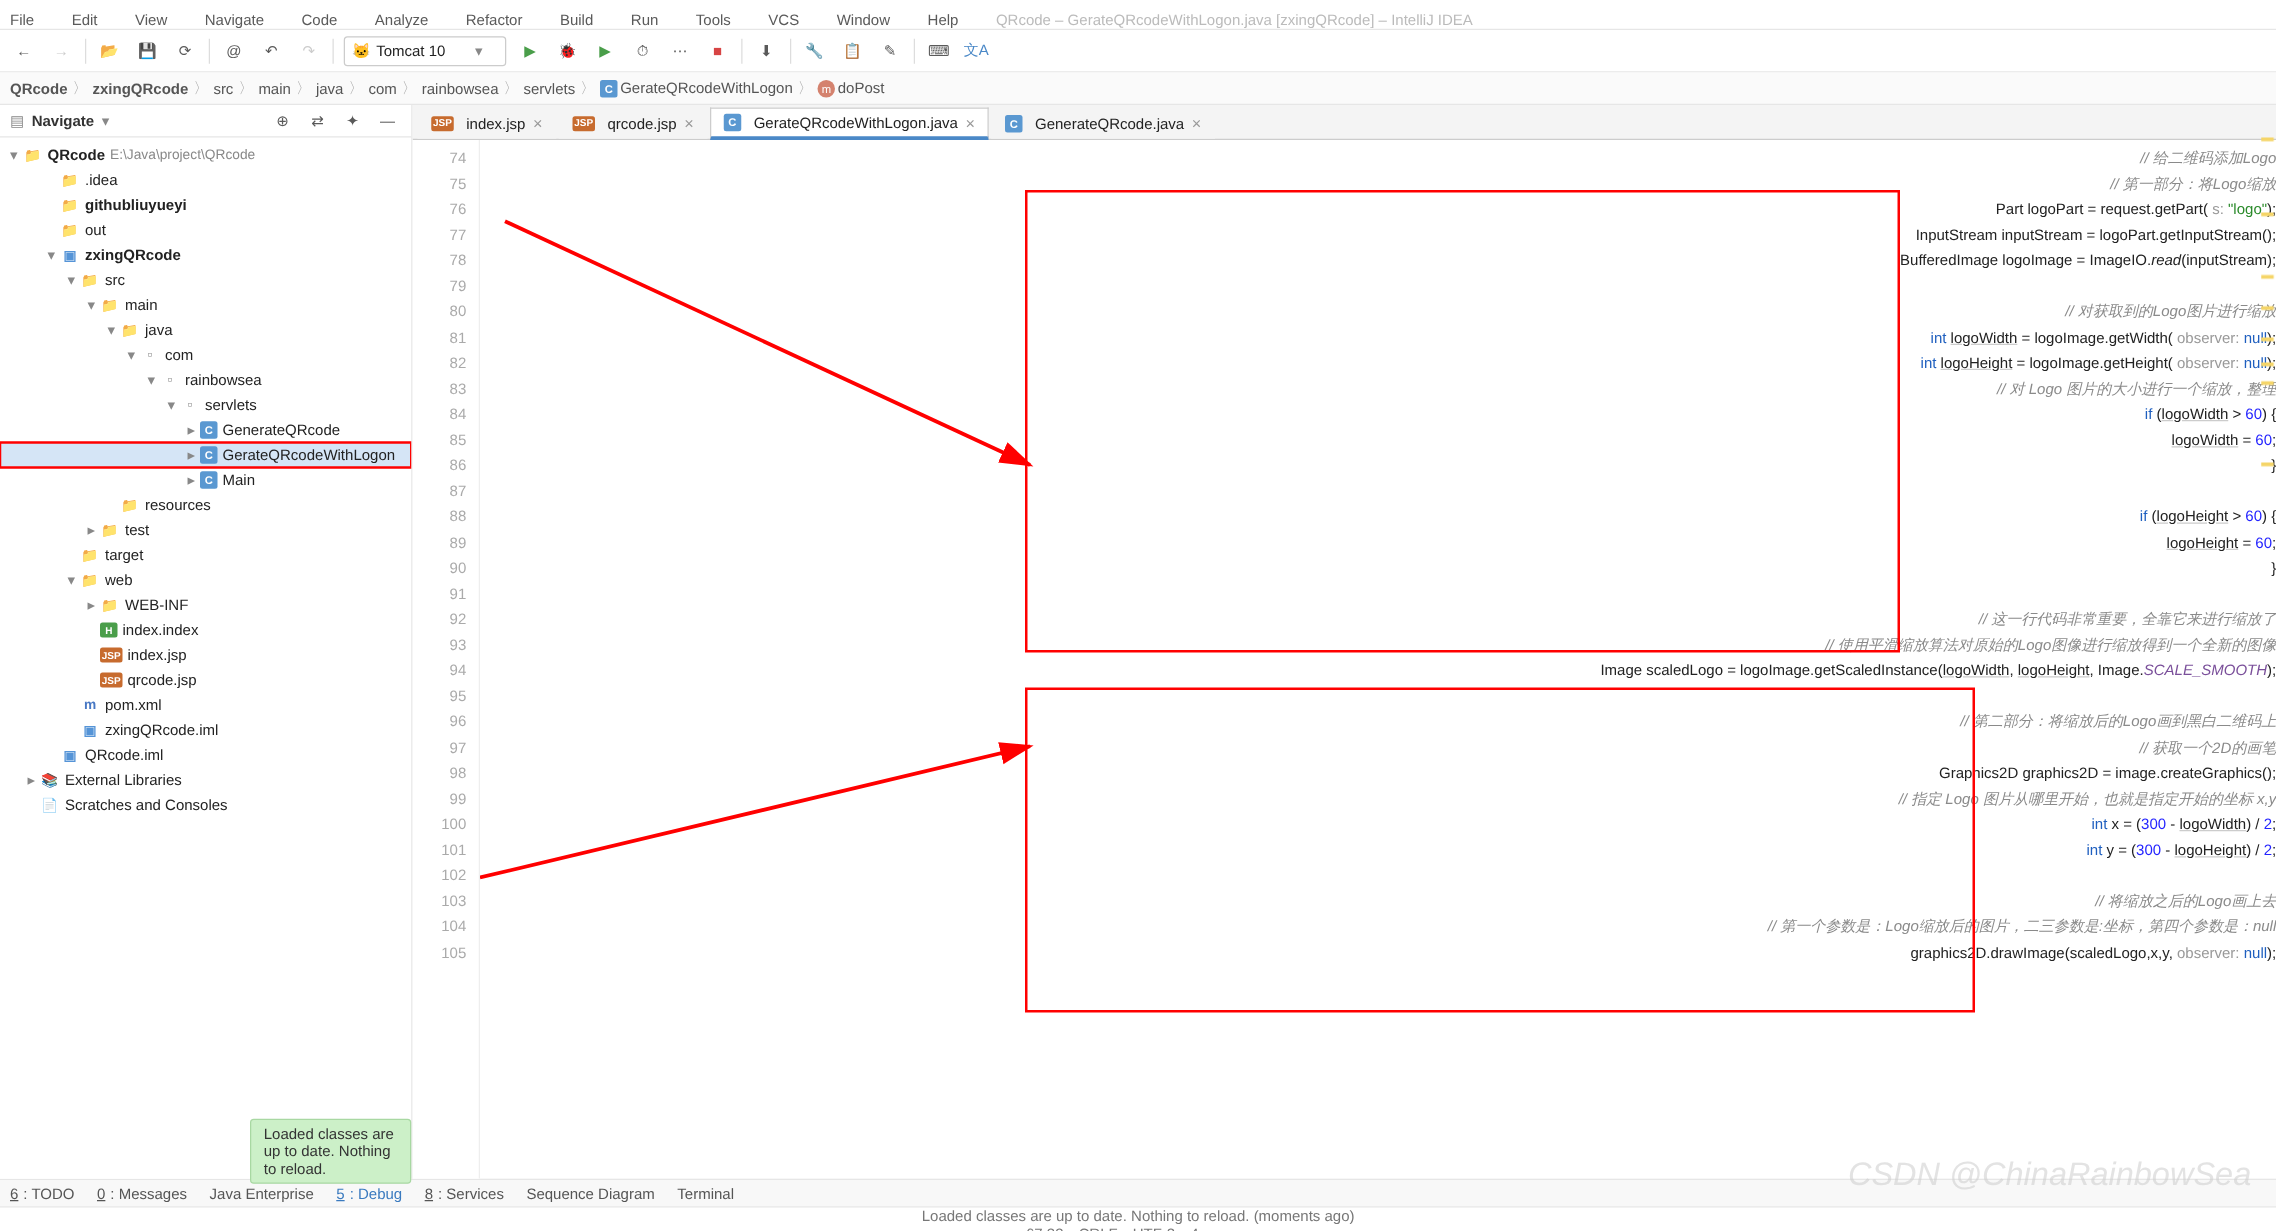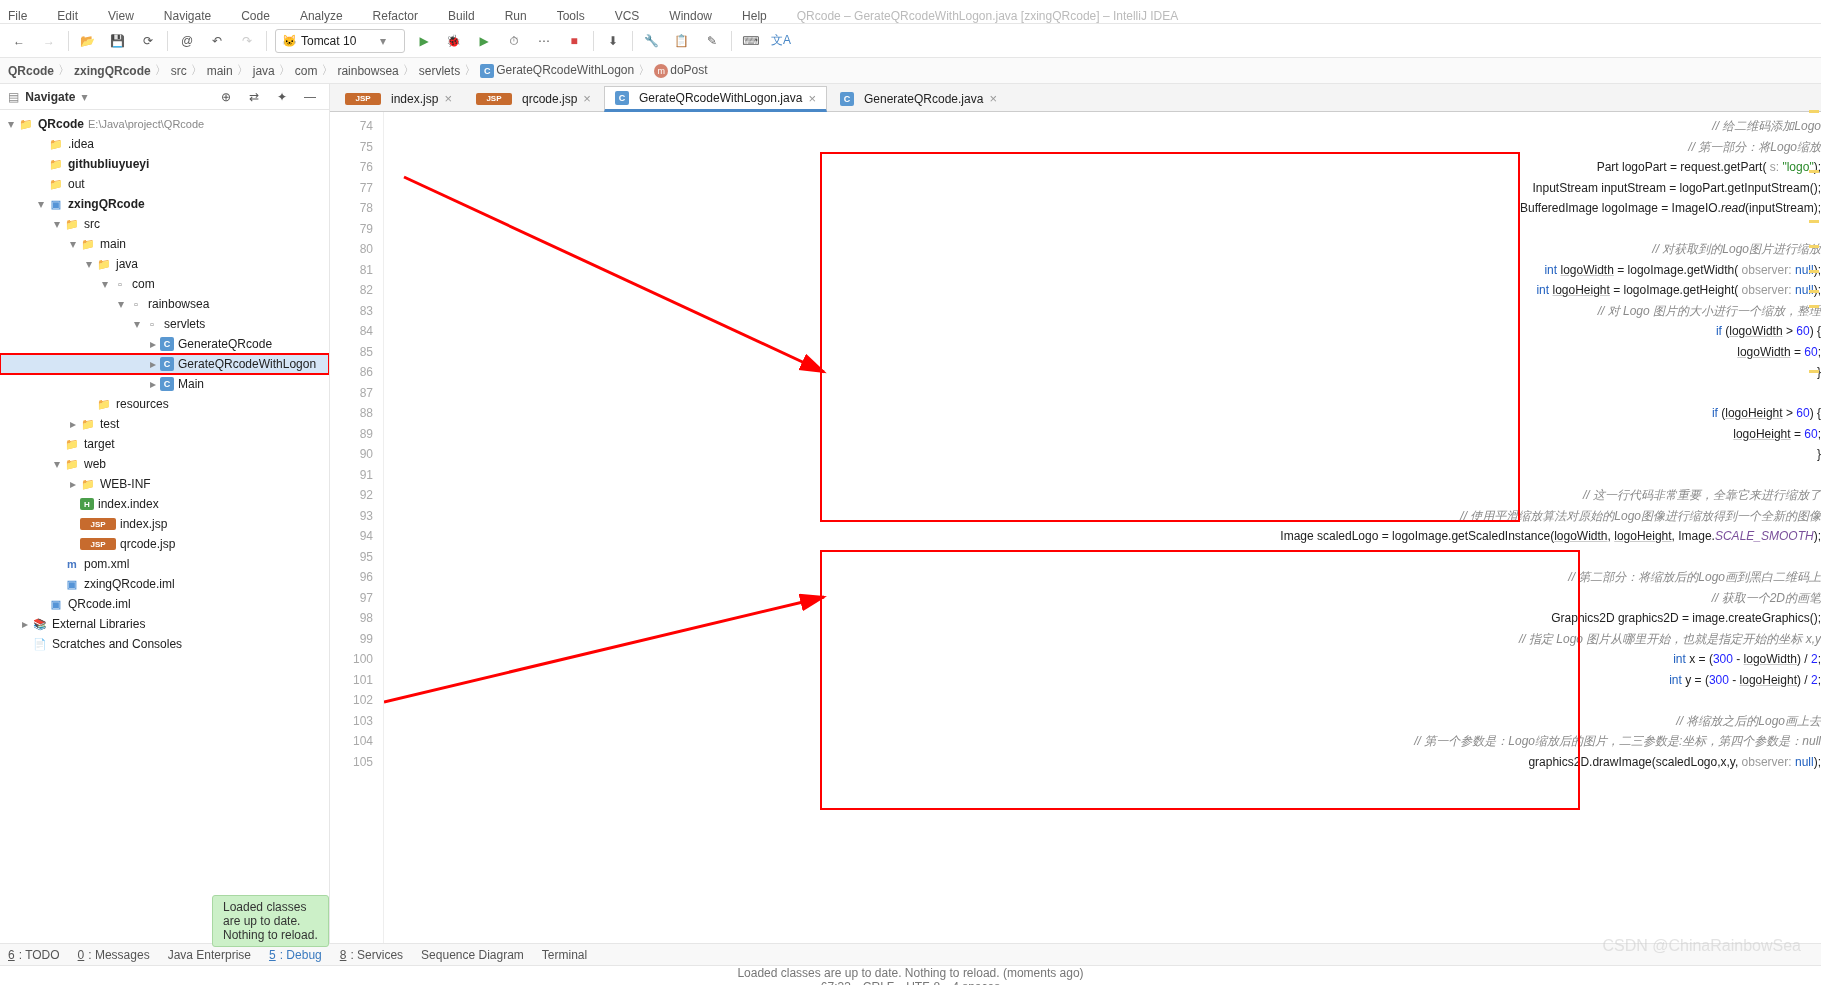--- a/index.html
+++ b/index.html
@@ -18,21 +18,21 @@
 .panel-header { height:26px; display:flex; align-items:center; padding:0 8px; border-bottom:1px solid #e6e6e6; gap:6px; }
 .panel-header .title { font-weight:600; color:#333; }
 .panel-header .spacer { flex:1; }
 .tree { flex:1; overflow:auto; padding:4px 0; font-size:12.5px; }
 .tree-row { height:20px; display:flex; align-items:center; padding-left:4px; white-space:nowrap; cursor:default; }
 .tree-row.selected { background:#d5e5f6; outline:2px solid red; outline-offset:-1px; }
 .tree-arrow { width:14px; text-align:center; color:#888; }
 .tree-icon { width:16px; height:16px; margin-right:4px; display:inline-flex; align-items:center; justify-content:center; font-size:11px; }
 .folder-icon { color:#d7a95b; }
 .java-icon { background:#5a98d1; color:#fff; border-radius:2px; font-size:9px; font-weight:bold; width:14px; height:14px; }
-.jsp-icon { background:#c76b2e; color:#fff; border-radius:2px; font-size:8px; font-weight:bold; width:36px; height:12px; }
+.jsp-icon { background:#c76b2e; color:#fff; border-radius:2px; font-size:8px; font-weight:bold; width:18px; height:12px; }
 .html-icon { background:#4a9e4a; color:#fff; border-radius:2px; font-size:8px; font-weight:bold; width:14px; height:12px; }
 .xml-icon { color:#4878c4; font-weight:bold; }
 .mod-icon { color:#5594d7; font-weight:bold; }
 .gray { color:#888; font-size:11px; margin-left:4px; }
 .bold { font-weight:600; }
 .editor-area { flex:1; display:flex; flex-direction:column; min-width:0; }
 .tabs { height:28px; display:flex; align-items:flex-end; border-bottom:1px solid #ccc; background:#f4f4f4; padding-left:4px; gap:2px; }
 .tab { height:26px; display:flex; align-items:center; padding:0 10px; gap:6px; border:1px solid transparent; border-bottom:none; background:#f4f4f4; cursor:default; position:relative; }
 .tab.active { background:#fff; border-color:#ccc; border-bottom:3px solid #4a88c7; margin-bottom:-1px; }
 .tab .close { color:#999; font-size:13px; }
@@ -44,27 +44,27 @@
 .str { color:#2a8a2a; }
 .num { color:#2323ff; }
 .hint { color:#999; font-style:normal; }
 .mth { font-style:italic; color:#222; }
 .st { color:#7a4f9a; font-style:italic; }
 .und { text-decoration:underline; text-decoration-color:#ccc; text-decoration-style:solid; }
 .red-box1 { position:absolute; border:2px solid red; left:436px; top:40px; width:700px; height:370px; pointer-events:none; }
 .red-box2 { position:absolute; border:2px solid red; left:436px; top:438px; width:760px; height:260px; pointer-events:none; }
 .annot { position:absolute; right:30px; top:175px; color:red; font-size:15px; line-height:24px; font-family:"Microsoft YaHei",sans-serif; }
 .arrow { position:absolute; pointer-events:none; }
-.tooltip-balloon { position:absolute; bottom:-4px; left:212px; background:#ccf0c8; border:1px solid #a8d8a2; padding:4px 10px; border-radius:3px; color:#333; z-index:10; }
+.tooltip-balloon { position:absolute; bottom:-4px; left:200px; background:#ccf0c8; border:1px solid #a8d8a2; padding:4px 10px; border-radius:3px; color:#333; z-index:10; }
 .bottom-tools { height:22px; display:flex; align-items:center; border-top:1px solid #e6e6e6; background:#f8f8f8; padding:0 8px; gap:18px; font-size:11.5px; color:#555; }
 .bottom-tools .item { display:flex; align-items:center; gap:4px; }
 .bottom-tools .item.active { color:#3a7abf; }
 .status { height:20px; display:flex; align-items:center; border-top:1px solid #e6e6e6; padding:0 8px; font-size:11px; color:#777; justify-content:space-between;flex-direction:column; }
 .status .right { display:flex; gap:12px; }
-.watermark { position:fixed; right:20px; bottom:30px; color:#ccc; font-size:16px; pointer-events:none; opacity:.55; }
+.watermark { position:fixed; right:20px; bottom:30px; color:#ccc; font-size:26px; font-style:italic; pointer-events:none; opacity:.55; }
 .right-stripe { position:fixed; right:0; top:110px; width:14px; }
 .marker { position:absolute; right:2px; width:10px; height:3px; background:#f5d568; }
 </style>
 </head>
 <body>
 
 <div class="menubar" id="menubar">
     <span>File</span>
     <span>Edit</span>
     <span>View</span>

